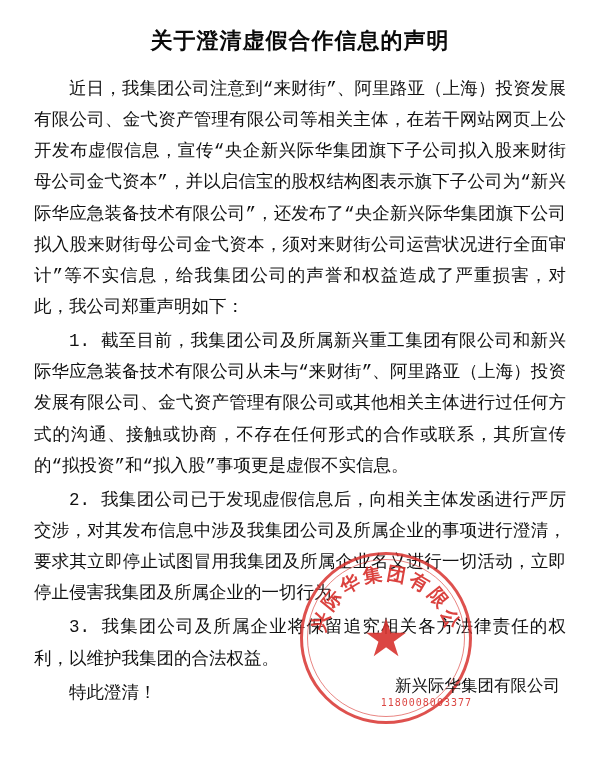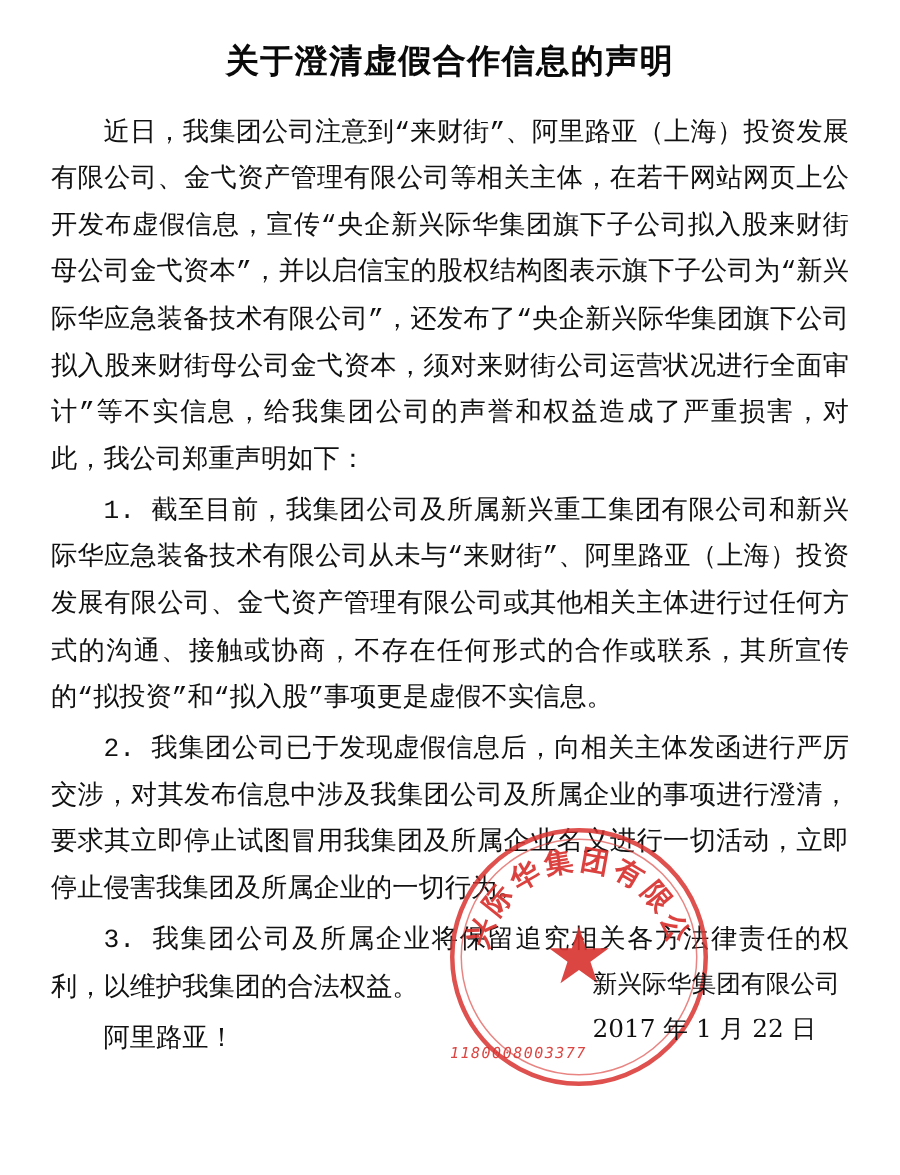--- a/index.html
+++ b/index.html
@@ -96,27 +96,26 @@
     font-size: 52px;
     color: #d8332f;
     line-height: 1;
     opacity: 0.9;
   }
   .seal .seal-bottom {
     position: absolute;
     left: 0;
     right: 0;
     bottom: 16px;
-    text-align: left;
+    text-align: right;
     font-size: 10px;
     letter-spacing: 1px;
     color: #d8332f;
     opacity: 0.9;
     font-family: "DejaVu Sans Mono", "Liberation Mono", monospace;
-    font-style: italic;
   }
   .seal-text path { fill: none; }
   .seal-text text {
     fill: #d8332f;
     font-size: 19px;
     font-family: "DejaVu Serif", "Liberation Serif", serif;
     font-weight: bold;
     letter-spacing: 3px;
     opacity: 0.92;
   }
@@ -125,33 +124,32 @@
 <body>
 
 <div class="page">
 
   <h1 class="doc-title">关于澄清虚假合作信息的声明</h1>
 
   <p class="para">近日，我集团公司注意到“来财街”、阿里路亚（上海）投资发展有限公司、金弋资产管理有限公司等相关主体，在若干网站网页上公开发布虚假信息，宣传“央企新兴际华集团旗下子公司拟入股来财街母公司金弋资本”，并以启信宝的股权结构图表示旗下子公司为“新兴际华应急装备技术有限公司”，还发布了“央企新兴际华集团旗下公司拟入股来财街母公司金弋资本，须对来财街公司运营状况进行全面审计”等不实信息，给我集团公司的声誉和权益造成了严重损害，对此，我公司郑重声明如下：</p>
   <p class="para">1. 截至目前，我集团公司及所属新兴重工集团有限公司和新兴际华应急装备技术有限公司从未与“来财街”、阿里路亚（上海）投资发展有限公司、金弋资产管理有限公司或其他相关主体进行过任何方式的沟通、接触或协商，不存在任何形式的合作或联系，其所宣传的“拟投资”和“拟入股”事项更是虚假不实信息。</p>
   <p class="para">2. 我集团公司已于发现虚假信息后，向相关主体发函进行严厉交涉，对其发布信息中涉及我集团公司及所属企业的事项进行澄清，要求其立即停止试图冒用我集团及所属企业名义进行一切活动，立即停止侵害我集团及所属企业的一切行为。</p>
   <p class="para">3. 我集团公司及所属企业将保留追究相关各方法律责任的权利，以维护我集团的合法权益。</p>
-  <p class="para">阿里路亚！</p>
+  <p class="para">特此澄清！</p>
 
   <div class="seal">
     <div class="ring"></div>
     <div class="ring2"></div>
     <svg class="seal-text" width="172" height="172" viewBox="0 0 172 172">
       <path id="sealArc" d="M 24,90 A 62,62 0 1 1 148,90"></path>
       <text>
         <textPath href="#sealArc" startOffset="50%" text-anchor="middle">新兴际华集团有限公司</textPath>
       </text>
     </svg>
     <div class="star">★</div>
     <div class="seal-bottom">1180008003377</div>
   </div>
 
   <div class="sign-block">
     <div class="sign-line">新兴际华集团有限公司</div>
-    <div class="sign-line">2017 年 1 月 22 日</div>
   </div>
 
 </div>
 
 </body></html>

